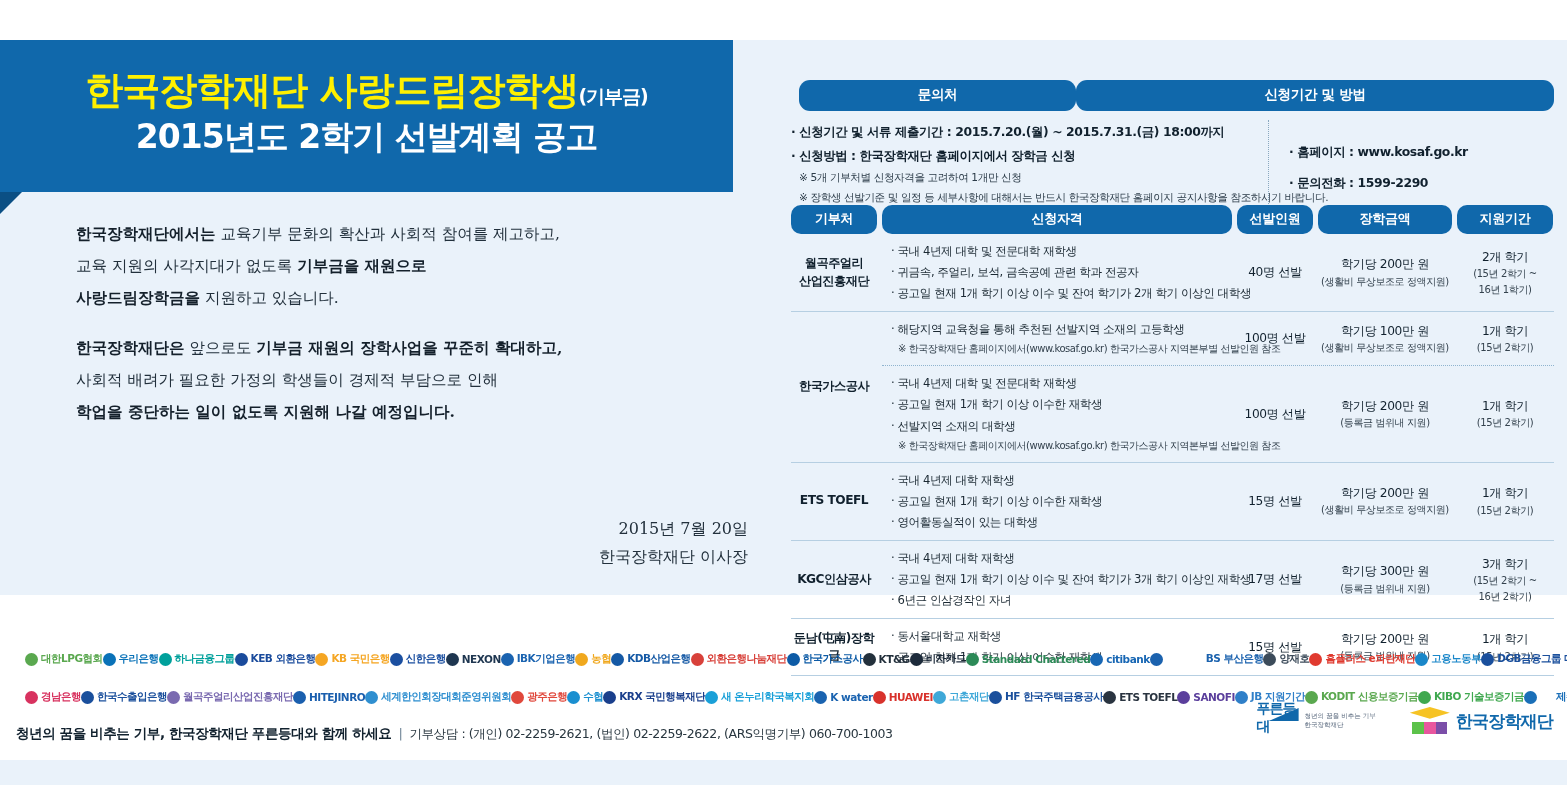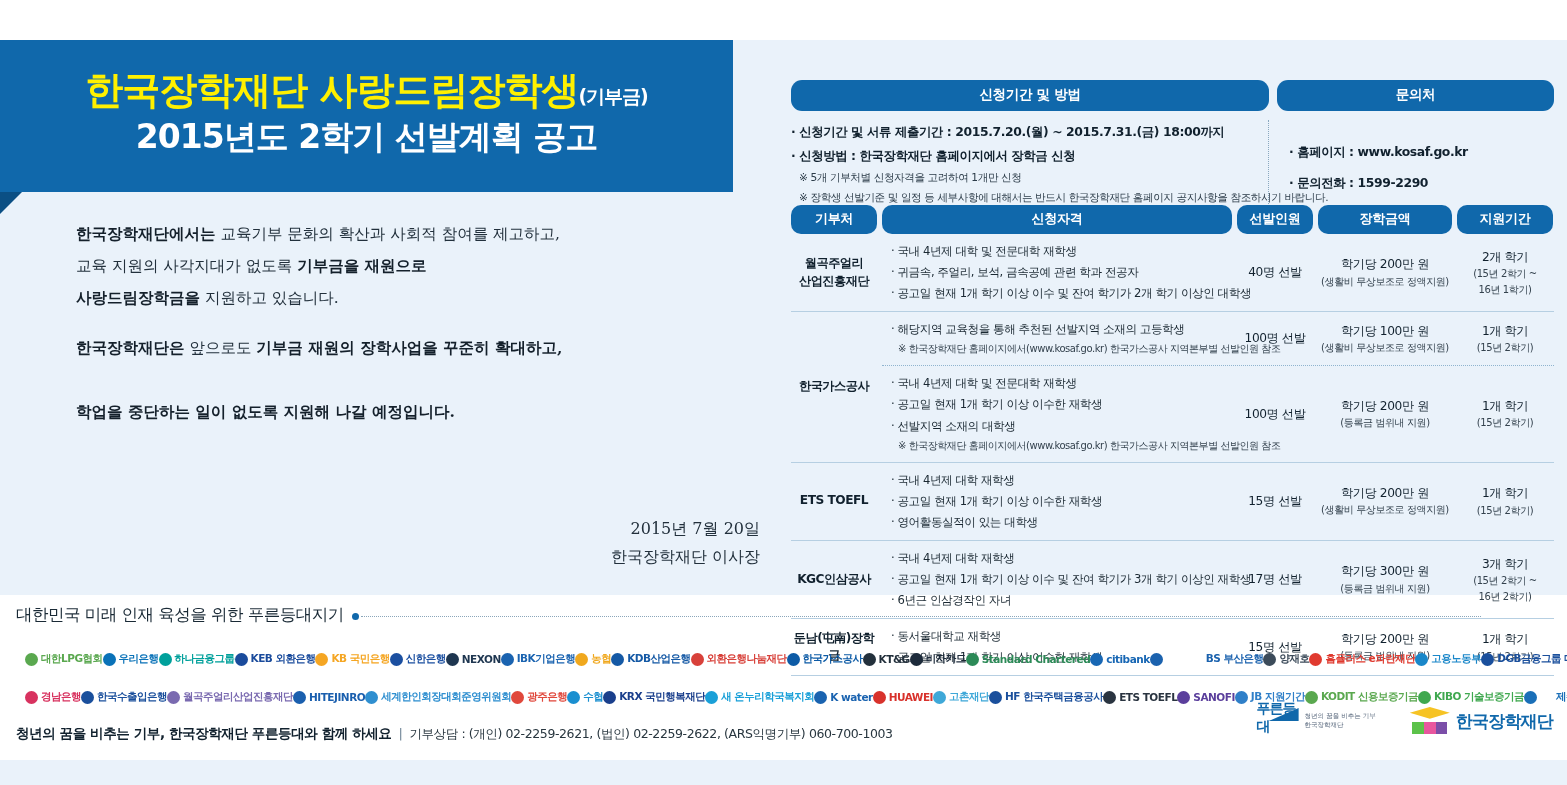--- a/index.html
+++ b/index.html
@@ -52,21 +52,21 @@
   .narrative {
     position: absolute; left: 76px; top: 218px; width: 640px;
     font-family: "DejaVu Serif", "Liberation Serif", serif;
     font-size: 15.5px; color: #22303c; line-height: 2.08;
   }
   .narrative p { margin-bottom: 17px; }
   .narrative p:last-child { margin-bottom: 0; }
   .narrative b { font-weight: bold; color: #14202b; }
 
   .signoff {
-    position: absolute; left: 380px; top: 515px; width: 380px;
+    position: absolute; left: 368px; top: 515px; width: 380px;
     text-align: right;
     font-family: "DejaVu Serif", "Liberation Serif", serif;
     font-size: 16px; color: #22303c; line-height: 1.75;
   }
 
   
   .infobox {
     position: absolute; left: 791px; top: 80px; width: 763px;
   }
   .infobox-head { display: flex; }
@@ -210,34 +210,34 @@
   <div class="title-notch"></div>
 
   <div class="narrative">
     <p>
       <b>한국장학재단에서는</b><span> 교육기부 문화의 확산과 사회적 참여를 제고하고,</span><br>
       <span>교육 지원의 사각지대가 없도록 </span><b>기부금을 재원으로</b><br>
       <b>사랑드림장학금을</b><span> 지원하고 있습니다.</span>
     </p>
     <p>
       <b>한국장학재단은</b><span> 앞으로도 </span><b>기부금 재원의 장학사업을 꾸준히 확대하고,</b><br>
-      <br>
+      <span>사회적 배려가 필요한 가정의 학생들이 경제적 부담으로 인해</span><br>
       <b>학업을 중단하는 일이 없도록 지원해 나갈 예정입니다.</b>
     </p>
   </div>
 
   <div class="signoff">
     <div>2015년 7월 20일</div>
     <div>한국장학재단 이사장</div>
   </div>
 
   <div class="infobox">
     <div class="infobox-head">
+      <div class="ib-h right">문의처</div>
       <div class="ib-h left">신청기간 및 방법</div>
-      <div class="ib-h right">문의처</div>
     </div>
     <div class="infobox-body">
       <div class="ib-b left">
         <div class="ib-line">· 신청기간 및 서류 제출기간 : 2015.7.20.(월) ~ 2015.7.31.(금) 18:00까지</div>
         <div class="ib-line">· 신청방법 : 한국장학재단 홈페이지에서 장학금 신청</div>
         <div class="ib-sub">※ 5개 기부처별 신청자격을 고려하여 1개만 신청</div>
         <div class="ib-sub">※ 장학생 선발기준 및 일정 등 세부사항에 대해서는 반드시 한국장학재단 홈페이지 공지사항을 참조하시기 바랍니다.</div>
       </div>
       <div class="ib-b right">
         <div class="ib-line contact">· 홈페이지 : www.kosaf.go.kr</div>
@@ -368,26 +368,20 @@
             <div class="a-sub">(등록금 범위내 지원)</div>
           </div>
           <div class="td per c5">
             <div class="p-main">1개 학기</div>
             <div class="p-sub">(15년 2학기)</div>
           </div>
         </div>
       </div>
   </div>
 
-  <div class="sponsor-title">
-    <span>대한민국 미래 인재 육성을 위한 푸른등대지기</span><span class="dot-lead">
-        <span class="bullet"></span>
-        <span class="dashes"></span>
-      </span>
-  </div>
 
   <div class="logo-row r1" id="logo-row-1">
       <div class="logo">
         <span class="mark" style="background: rgb(90, 168, 79);"></span>
         <span style="color: rgb(90, 168, 79);">대한LPG협회</span>
       </div>
       <div class="logo">
         <span class="mark" style="background: rgb(10, 114, 184);"></span>
         <span style="color: rgb(10, 114, 184);">우리은행</span>
       </div>

